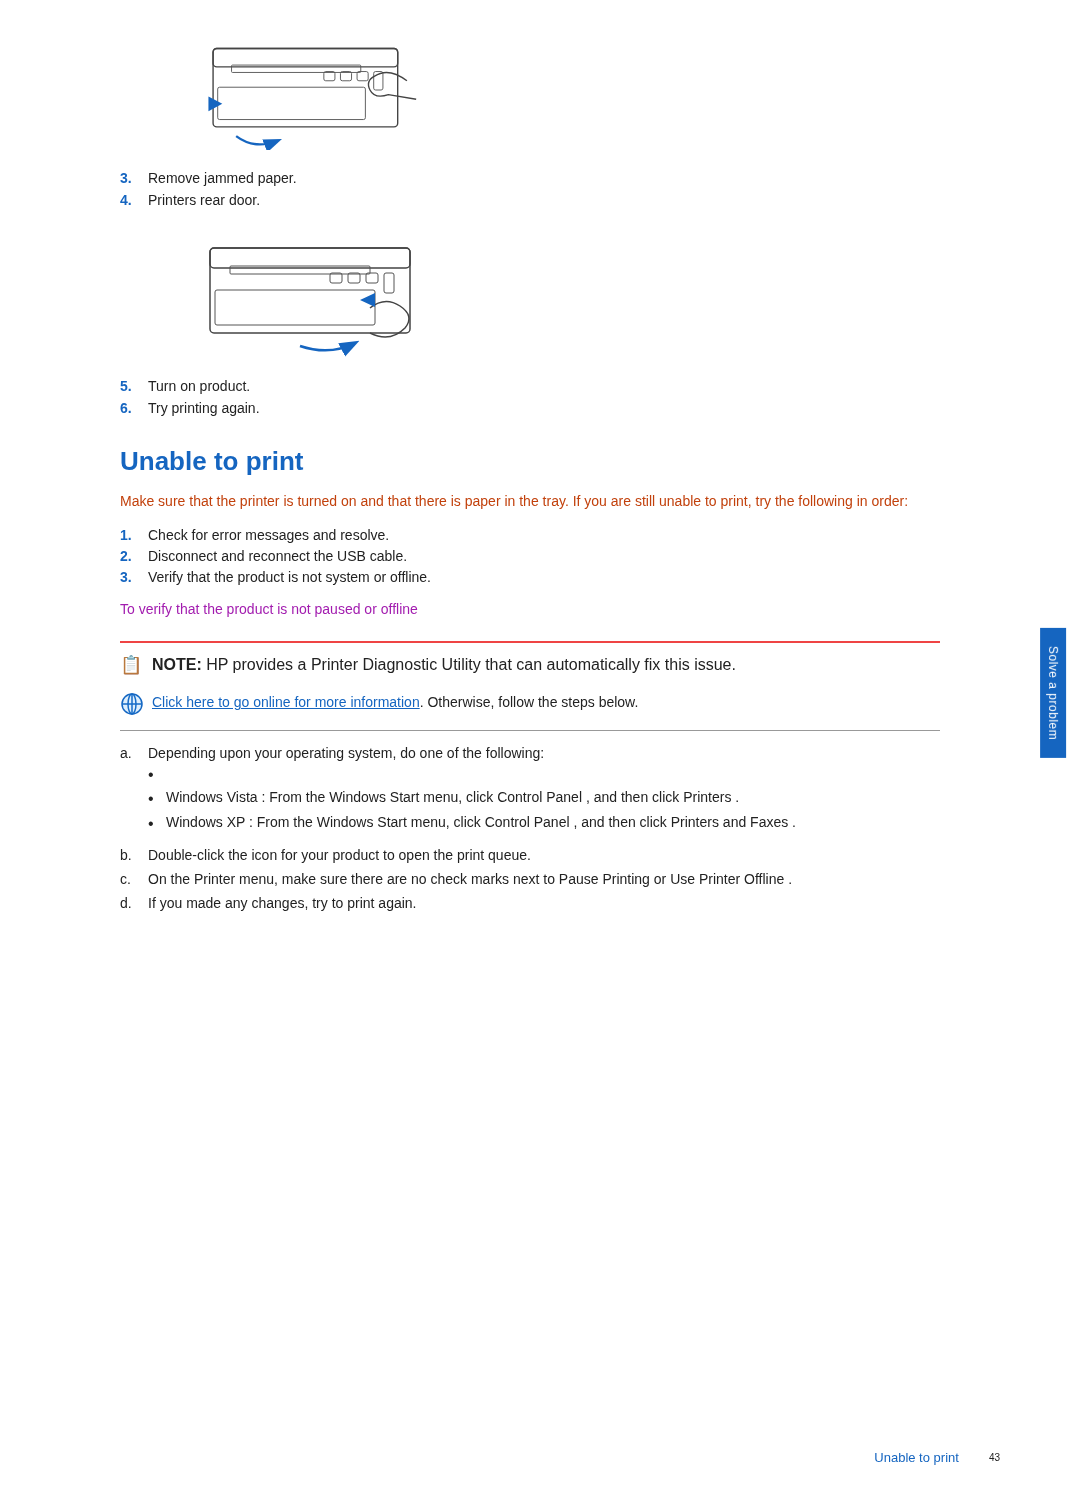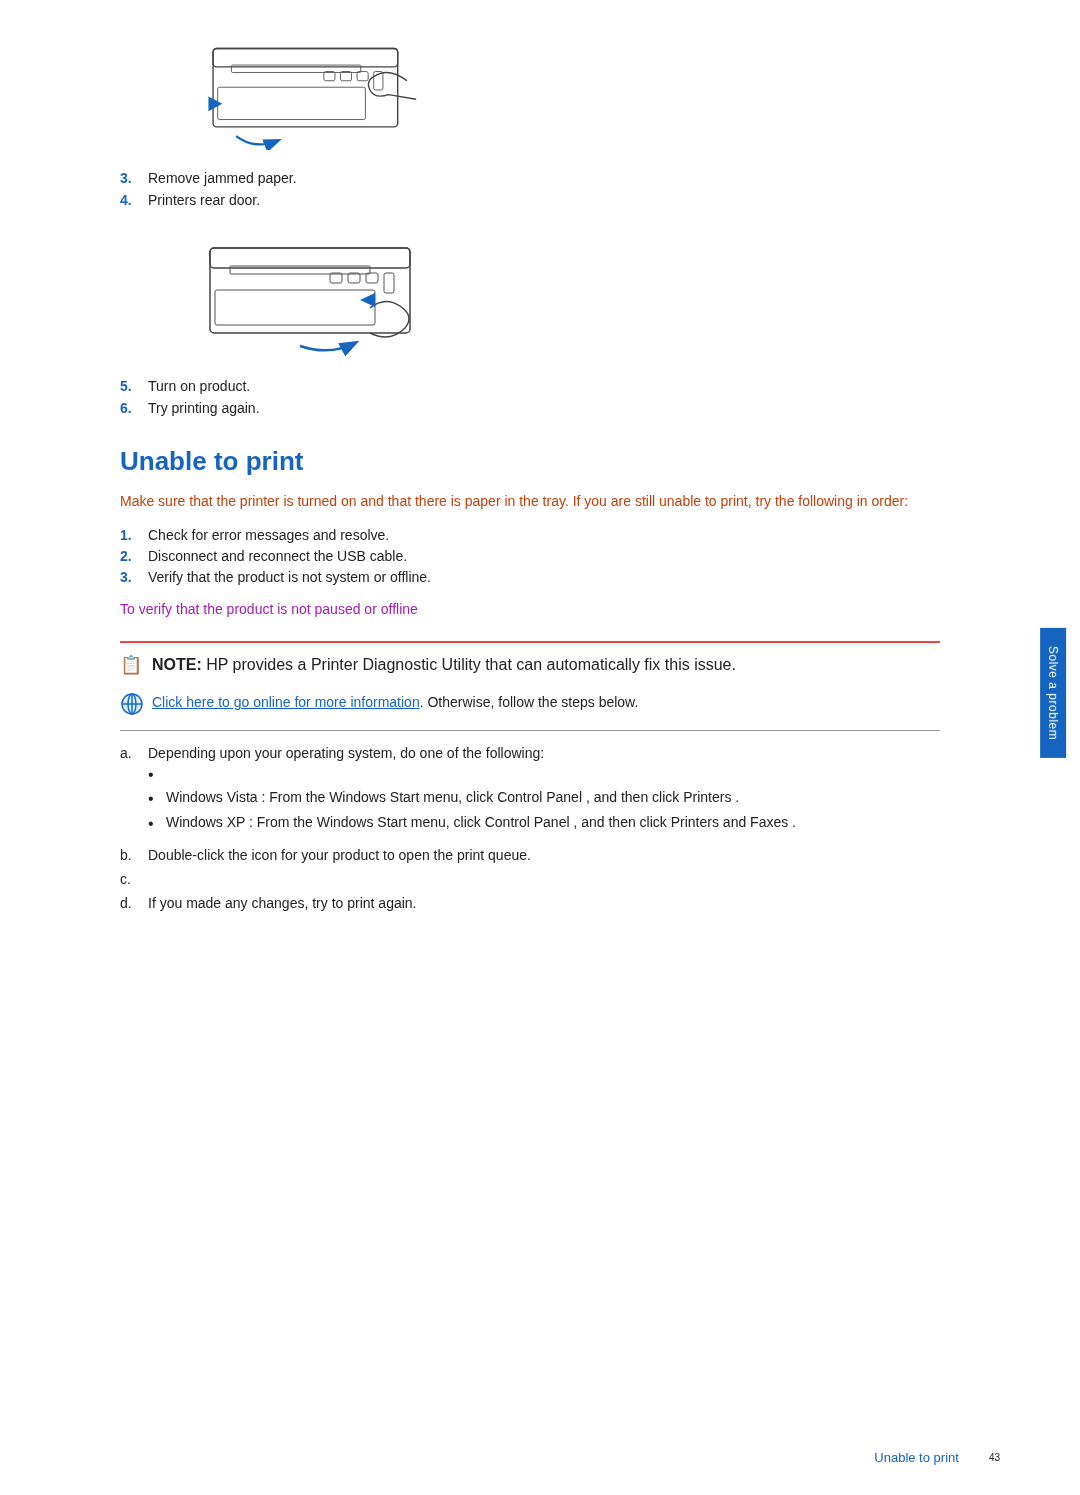--- a/index.html
+++ b/index.html
@@ -381,20 +381,21 @@
       </div>
     </li>
 
     <li>
       <span class="alpha-label">b.</span>
       <span>Double-click the icon for your product to open the print queue.</span>
     </li>
 
     <li>
       <span class="alpha-label">c.</span>
+      <span>On the Printer  menu, make sure there are no check marks next to Pause Printing  or Use Printer Offline .</span>
     </li>
 
     <li>
       <span class="alpha-label">d.</span>
       <span>If you made any changes, try to print again.</span>
     </li>
 
   </ul>
 
   <div class="page-footer">

